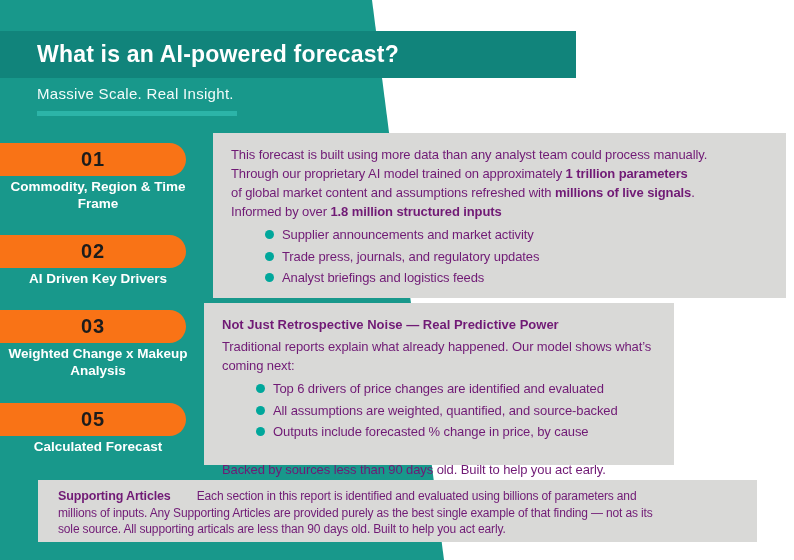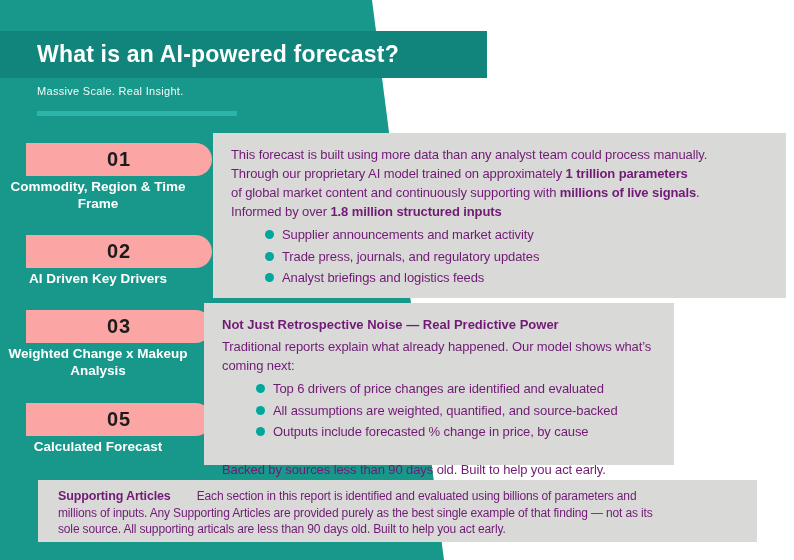--- a/index.html
+++ b/index.html
@@ -7,41 +7,41 @@
     position:relative; width:794px; height:560px; overflow:hidden;
     background:#ffffff; font-family:"Liberation Sans", sans-serif;
   }
   
   .teal-bg {
     position:absolute; inset:0; background:#18988b;
     clip-path: polygon(0 0, 372px 0, 444px 100%, 0 100%);
   }
   
   .title-box {
-    position:absolute; left:0; top:31px; width:487px; height:47px;
+    position:absolute; left:0; top:31px; width:576px; height:47px;
     background:#11847b;
   }
   .title-box h1 {
     margin:0; padding-left:37px; line-height:47px; font-size:23px;
     font-weight:bold; color:#ffffff; letter-spacing:.2px; white-space:nowrap;
   }
   .subtitle {
-    position:absolute; left:37px; top:85px; font-size:11px; color:#f2fbfa;
+    position:absolute; left:37px; top:85px; font-size:15px; color:#f2fbfa;
     letter-spacing:.3px; white-space:nowrap;
   }
   .accent-bar {
     position:absolute; left:37px; top:111px; width:200px; height:5px;
     background:#2cb4a8;
   }
   
   .pill {
     position:absolute; left:0; width:186px; height:33px;
-    background:#fca5a5; border-radius:0 17px 17px 0;
+    background:#f97316; border-radius:0 17px 17px 0;
     text-align:center; line-height:33px;
-    font-size:20px; font-weight:bold; color:#1c1c1c; letter-spacing:1px;margin-left:26px;
+    font-size:20px; font-weight:bold; color:#1c1c1c; letter-spacing:1px;
   }
   .step-label {
     position:absolute; left:2px; width:192px; text-align:center;
     color:#ffffff; font-weight:bold; font-size:13.5px; line-height:16.5px;
   }
   
   .box { position:absolute; background:#d9d9d7; color:#701a75; }
   .box1 { left:213px; top:133px; width:573px; height:165px; }
   .box2 { left:204px; top:303px; width:470px; height:162px; }
   .box3 { left:38px;  top:480px; width:719px; height:62px; }
@@ -93,21 +93,21 @@
 
   <div class="box box1">
     <div class="inner">
       <div class="line">
         <span>This forecast is built using more data than any analyst team could process manually.</span>
       </div>
       <div class="line">
         <span>Through our proprietary AI model trained on approximately </span><span class="b">1 trillion parameters</span>
       </div>
       <div class="line">
-        <span>of global market content and continuously supporting with </span><span class="b">millions of live signals</span><span>.</span>
+        <span>of global market content and assumptions refreshed with </span><span class="b">millions of live signals</span><span>.</span>
       </div>
       <div class="line informed">
         <span>Informed by over </span><span class="b">1.8 million structured inputs</span>
       </div>
       <ul class="bullets">
         <li>
           <span class="dot"></span>
           <span>Supplier announcements and market activity</span>
         </li>
         <li>

